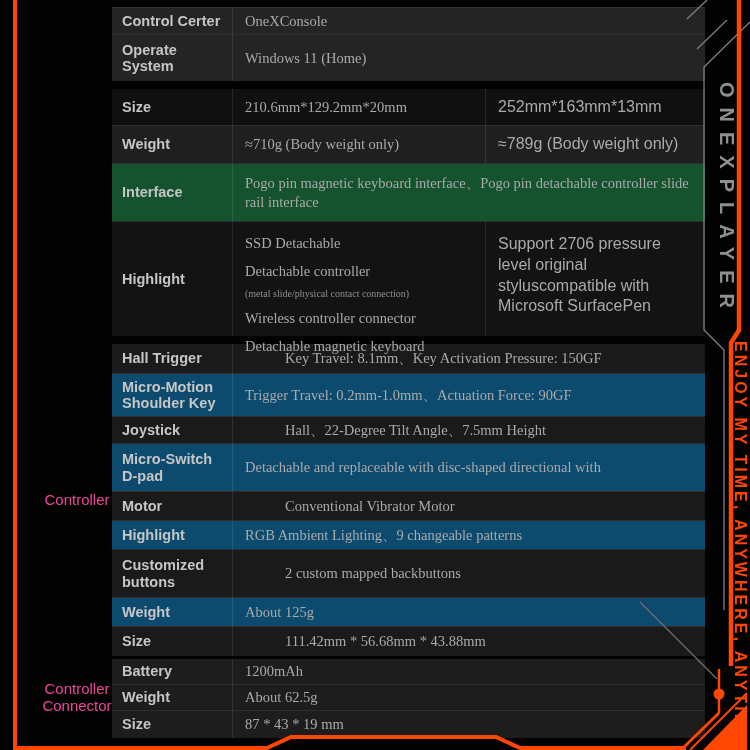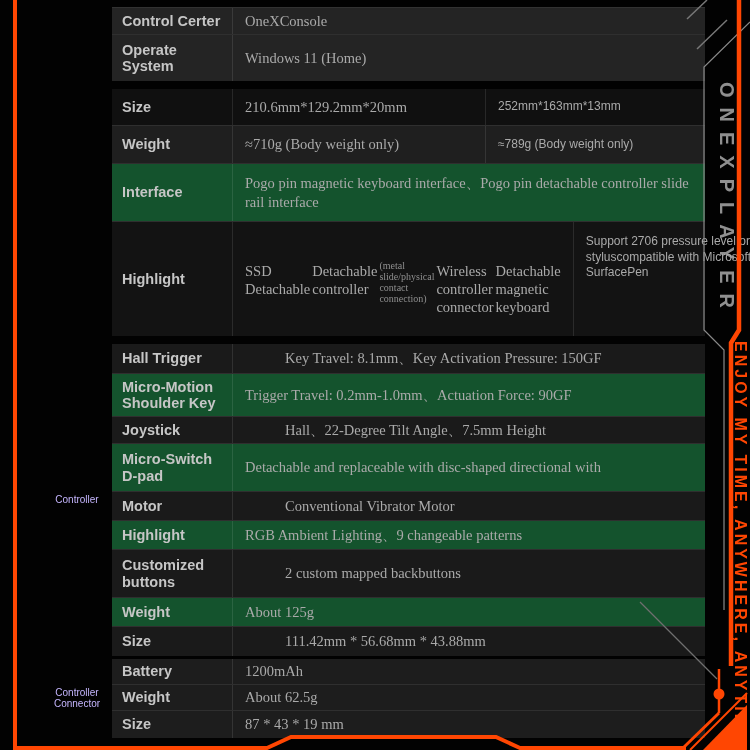--- a/index.html
+++ b/index.html
@@ -16,40 +16,40 @@
   .row{display:flex;width:100%;}
   .c{display:flex;align-items:center;padding:4px 12px;}
   .c-label{
     width:121px;flex:0 0 121px;padding:4px 2px 4px 10px;
     color:#c6c6c6;font-size:14.5px;font-weight:bold;line-height:1.12;
     border-right:1px solid rgba(255,255,255,.10);
     white-space:pre-line;
   }
   .c-val{flex:1;color:#aaaaaa;font-size:14.5px;line-height:1.3;font-family:Liberation Serif, serif;}
   .c-val2{
-    flex:0 0 220px;width:220px;color:#aaaaaa;font-size:12px;line-height:1.3;
+    flex:0 0 220px;width:220px;color:#aaaaaa;font-size:16px;line-height:1.3;
     border-left:1px solid rgba(255,255,255,.10);
   }
   .top-align{align-items:flex-start;padding-top:12px;}
-  .hl-lines{display:flex;flex-direction:row;gap:2px;margin-top:28px;}
+  .hl-lines{display:flex;flex-direction:column;gap:10px;}
   .hl-line{color:#aaaaaa;font-size:14.5px;line-height:1.25;}
   .hl-note{color:#8f8f8f;font-size:10px;line-height:1.1;margin-top:-2px;}
   
   .bg-a{background:#242424;}
   .bg-d1{background:#101010;}
   .bg-d2{background:#1f1f1f;}
   .bg-d3{background:#14532d;}
   .bg-d4{background:#131313;}
   .bg-c1{background:#1a1a1a;gap:40px;}
-  .bg-c2{background:#14532d;}
+  .bg-c2{background:#0c4a6e;}
   .bg-e{background:#1d1d1d;}
   
   .glabel{
     position:absolute;left:18px;width:94px;display:flex;align-items:center;justify-content:center;
-    color:#c4b5fd;font-size:10px;text-align:center;line-height:1.12;white-space:pre-line;padding-left:24px;
+    color:#ec4899;font-size:15px;text-align:center;line-height:1.12;white-space:pre-line;padding-left:24px;
   }
   .glabel.g-controller{top:344px;height:312px;}
   .glabel.g-connector{top:659px;height:78px;}
   
   .wordmark{
     position:absolute;left:714px;top:82px;height:258px;overflow:hidden;
     writing-mode:vertical-rl;color:#8f8f8f;font-size:20px;font-weight:bold;
     letter-spacing:10px;line-height:26px;
   }
   .slogan{

